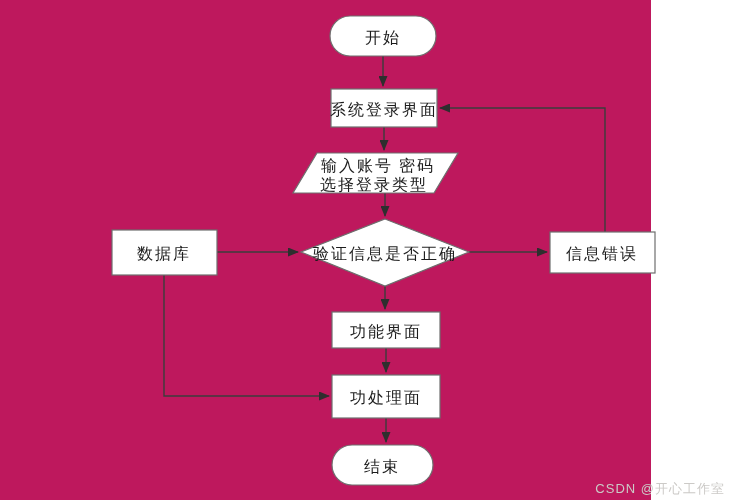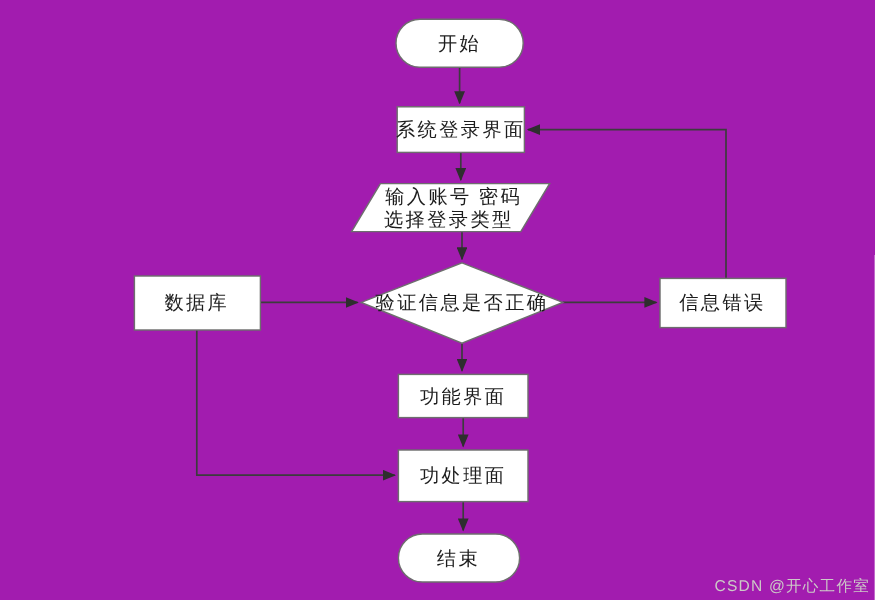--- a/index.html
+++ b/index.html
@@ -6,23 +6,23 @@
     margin: 0;
     padding: 0;
     background: #ffffff;
     width: 729px;
     height: 500px;
     overflow: hidden;
     font-family: "Liberation Serif", "DejaVu Serif", serif;
   }
   .canvas {
     position: relative;
-    width: 729px;
+    width: 651px;
     height: 500px;
-    background: #a21caf;
+    background: #be185d;
   }
   svg { display: block; }
   .node-shape {
     fill: #ffffff;
     stroke: #6e6e6e;
     stroke-width: 1.2;
   }
   .edge {
     fill: none;
     stroke: #3c3c3c;

